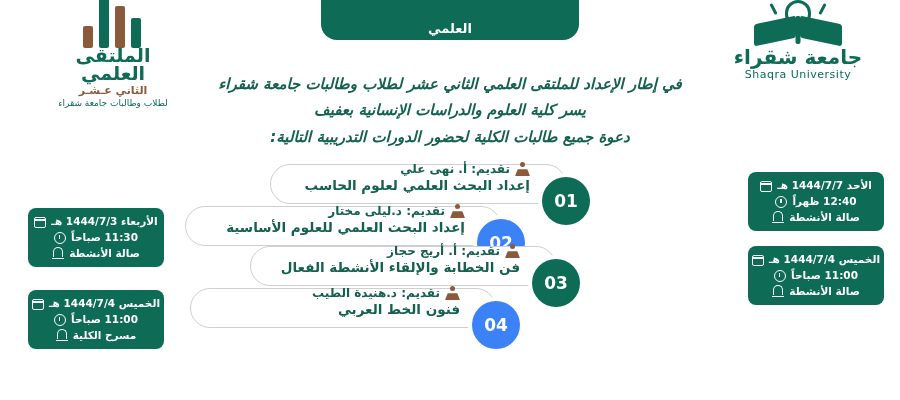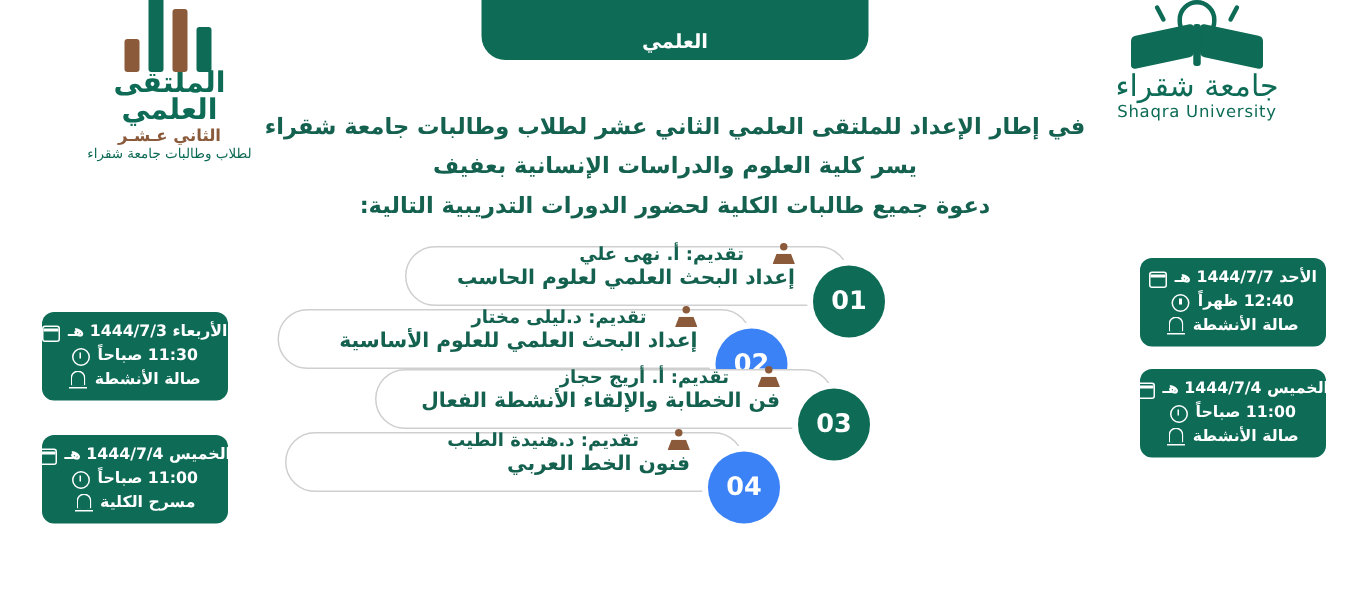--- a/index.html
+++ b/index.html
@@ -105,21 +105,21 @@
     top: 3px;
     width: 3px;
     height: 12px;
     background: #0d6b56;
     border-radius: 2px;
   }
   .uni-logo .book .ray.a { left: 20px; transform: rotate(-28deg); }
   .uni-logo .book .ray.b { right: 20px; transform: rotate(28deg); }
   .uni-name-ar {
     font-size: 20px;
-    font-weight: normal;
+    font-weight: bold;
     color: #0d6b56;
     line-height: 1.1;
   }
   .uni-name-en {
     font-size: 11px;
     font-weight: normal;
     color: #0d6b56;
     letter-spacing: 0.5px;
   }
 
@@ -169,20 +169,21 @@
   }
 
   
   .headline {
     position: absolute;
     top: 74px;
     left: 0;
     width: 900px;
     text-align: center;
     direction: rtl;
+    font-style: italic;
   }
   .headline p {
     margin: 0 0 6px 0;
     font-size: 15px;
     font-weight: bold;
     color: #14614f;
     line-height: 1.35;
   }
   .headline p.last { margin-bottom: 12px; }
 
@@ -231,21 +232,21 @@
     direction: rtl;
   }
   .presenter {
     font-size: 12px;
     font-weight: bold;
     color: #14614f;
     white-space: nowrap;
     display: flex;
     align-items: center;
     justify-content: flex-start;
-    gap: 19px;
+    gap: 5px;
     line-height: 1.2;
   }
   .presenter .podium-icon {
     display: inline-block;
     width: 15px;
     height: 14px;
     position: relative;
     flex: 0 0 auto;
   }
   .presenter .podium-icon::before {
@@ -269,21 +270,21 @@
     font-weight: bold;
     color: #14614f;
     white-space: nowrap;
     line-height: 1.3;
     margin-top: 1px;
   }
 
   
   .info-card {
     position: absolute;
-    width: 124px;
+    width: 136px;
     background: #0d6b56;
     border-radius: 8px;
     color: #ffffff;
     padding: 6px 8px;
     box-sizing: border-box;
     direction: rtl;
     text-align: center;
   }
   .info-line {
     display: flex;

